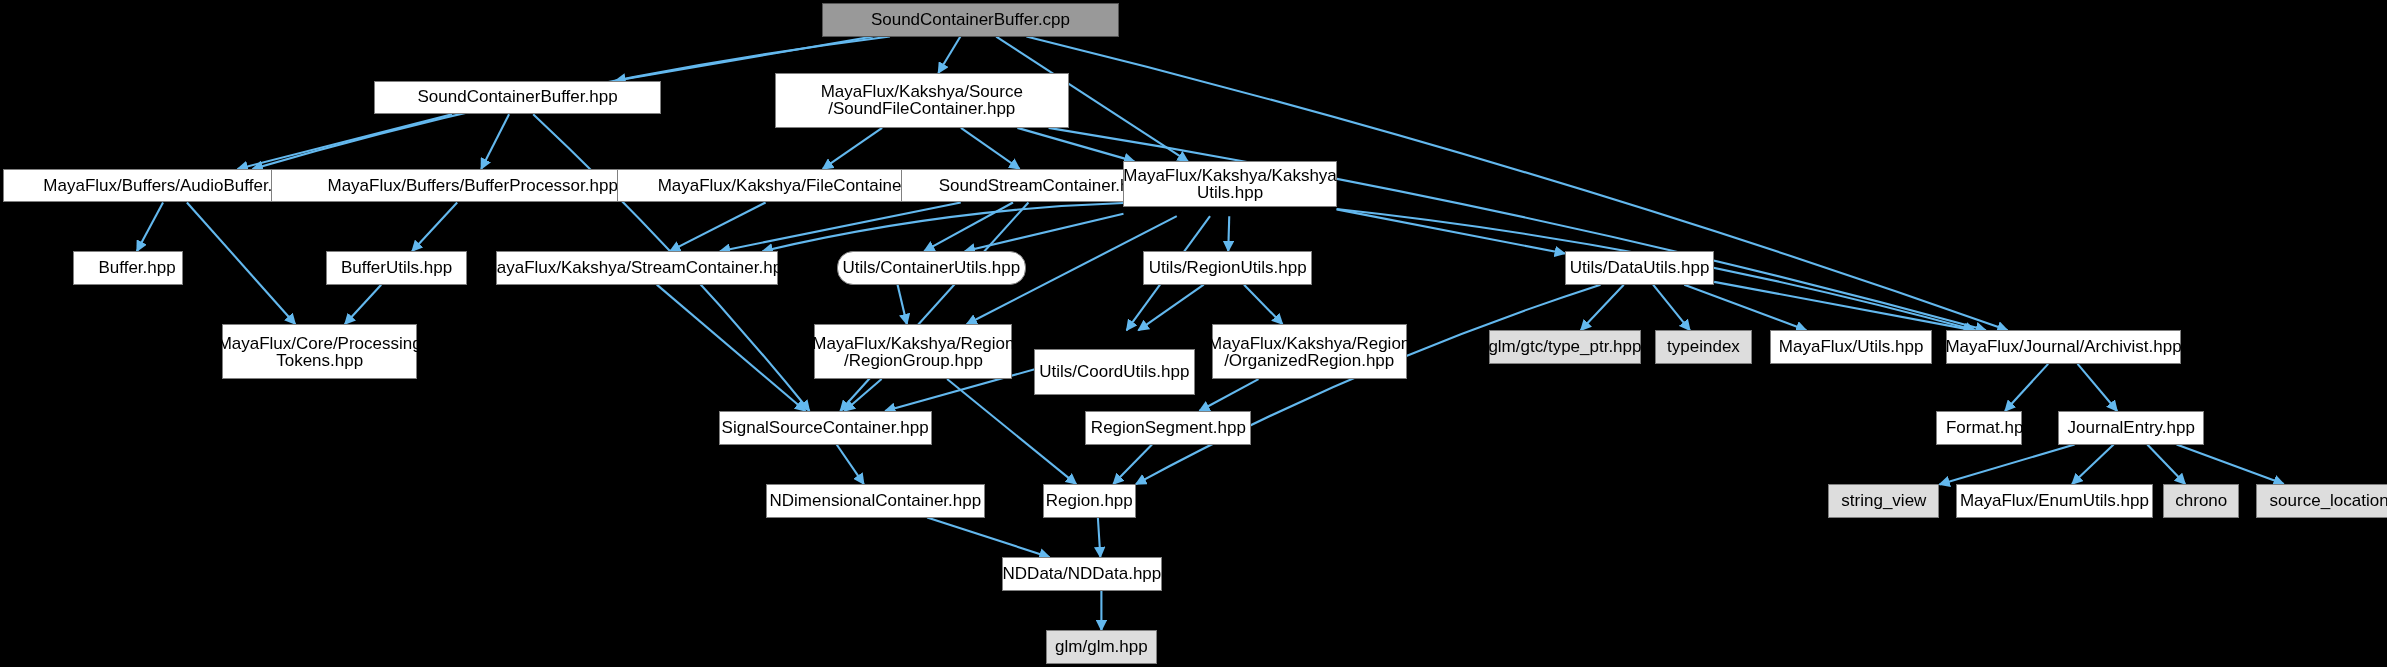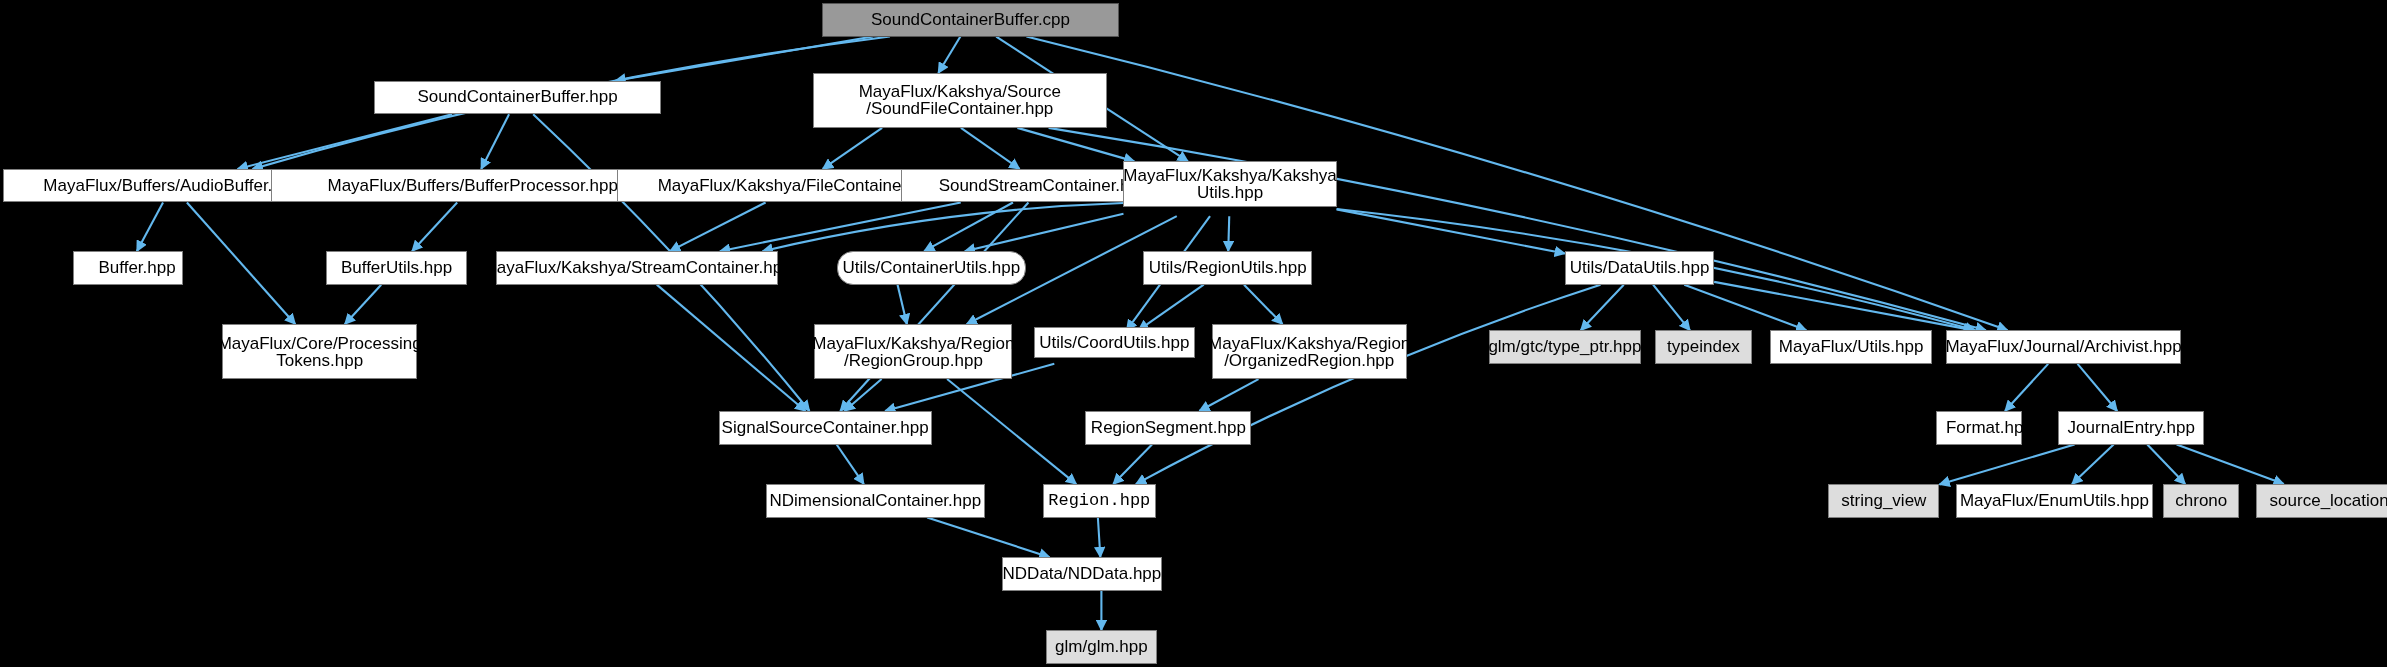--- a/index.html
+++ b/index.html
@@ -101,51 +101,51 @@
       <path d="M 2113.632300967262 444.51785714285717 Q 2092.8113839285716 464.3080357142857 2071.990466889881 484.0982142857143" fill="none" stroke="#63b8ee" stroke-width="2.1" marker-end="url(#arrow)"></path>
       <path d="M 2147.297805059524 444.51785714285717 Q 2166.263392857143 464.3080357142857 2185.228980654762 484.0982142857143" fill="none" stroke="#63b8ee" stroke-width="2.1" marker-end="url(#arrow)"></path>
       <path d="M 2176.602492559524 444.51785714285717 Q 2230.200892857143 464.3080357142857 2283.799293154762 484.0982142857143" fill="none" stroke="#63b8ee" stroke-width="2.1" marker-end="url(#arrow)"></path>
       <path d="M 927.1413225446429 517.5892857142857 Q 988.3671875 537.3794642857142 1049.593052455357 557.1696428571429" fill="none" stroke="#63b8ee" stroke-width="2.1" marker-end="url(#arrow)"></path>
       <path d="M 1097.8791852678573 517.5892857142857 Q 1099.1160714285716 537.3794642857142 1100.3529575892856 557.1696428571429" fill="none" stroke="#63b8ee" stroke-width="2.1" marker-end="url(#arrow)"></path>
       <path d="M 1101.3995535714284 590.6607142857142 Q 1101.3995535714284 610.4508928571429 1101.3995535714287 630.2410714285714" fill="none" stroke="#63b8ee" stroke-width="2.1" marker-end="url(#arrow)"></path>
     </svg>
   <div id="node-layer">
       <div class="node root" style="left: 822.054px; top: 3.04464px; width: 296.853px; height: 33.4911px;"><span>SoundContainerBuffer.cpp</span></div>
       <div class="node white" style="left: 374.491px; top: 80.683px; width: 286.196px; height: 33.4911px;"><span>SoundContainerBuffer.hpp</span></div>
-      <div class="node white twoline" style="left: 774.862px; top: 73.0714px; width: 293.808px; height: 54.8036px; margin-left: 38px;"><span>MayaFlux/Kakshya/Source
+      <div class="node white twoline" style="left: 774.862px; top: 73.0714px; width: 293.808px; height: 54.8036px;"><span>MayaFlux/Kakshya/Source
 /SoundFileContainer.hpp</span></div>
       <div class="node white" style="left: 3.04464px; top: 168.978px; width: 337.955px; height: 33.4911px;"><span>MayaFlux/Buffers/AudioBuffer.hpp</span></div>
       <div class="node white" style="left: 270.973px; top: 168.978px; width: 403.415px; height: 33.4911px;"><span>MayaFlux/Buffers/BufferProcessor.hpp</span></div>
       <div class="node white" style="left: 616.54px; top: 168.978px; width: 363.835px; height: 33.4911px;"><span>MayaFlux/Kakshya/FileContainer.hpp</span></div>
       <div class="node white" style="left: 901.214px; top: 168.978px; width: 284.674px; height: 33.4911px;"><span>SoundStreamContainer.hpp</span></div>
       <div class="node white twoline" style="left: 1123.47px; top: 161.366px; width: 213.125px; height: 46px;"><span>MayaFlux/Kakshya/Kakshya
 Utils.hpp</span></div>
       <div class="node white" style="left: 73.0714px; top: 251.183px; width: 109.607px; height: 33.4911px; justify-content: flex-end;"><span>Buffer.hpp</span></div>
       <div class="node white" style="left: 325.777px; top: 251.183px; width: 141.576px; height: 33.4911px;"><span>BufferUtils.hpp</span></div>
       <div class="node white" style="left: 496.277px; top: 251.183px; width: 281.629px; height: 33.4911px;"><span>MayaFlux/Kakshya/StreamContainer.hpp</span></div>
       <div class="node white" style="left: 837px; top: 251.183px; width: 188.768px; height: 33.4911px; border-radius: 16px;"><span>Utils/ContainerUtils.hpp</span></div>
       <div class="node white" style="left: 1143.26px; top: 251.183px; width: 168.978px; height: 33.4911px;"><span>Utils/RegionUtils.hpp</span></div>
       <div class="node white" style="left: 1564.95px; top: 251.183px; width: 149.188px; height: 33.4911px;"><span>Utils/DataUtils.hpp</span></div>
       <div class="node white twoline" style="left: 222.259px; top: 324.254px; width: 194.857px; height: 54.8036px;"><span>MayaFlux/Core/Processing
 Tokens.hpp</span></div>
       <div class="node white twoline" style="left: 814.442px; top: 324.254px; width: 197.902px; height: 54.8036px;"><span>MayaFlux/Kakshya/Region
 /RegionGroup.hpp</span></div>
-      <div class="node white" style="left: 1033.66px; top: 327px; width: 161.366px; height: 31px;"><span>Utils/CoordUtils.hpp</span></div>
+      <div class="node white" style="left: 1033.66px; top: 349px; width: 161.366px; height: 46px;"><span>Utils/CoordUtils.hpp</span></div>
       <div class="node white twoline" style="left: 1211.77px; top: 324.254px; width: 194.857px; height: 54.8036px;"><span>MayaFlux/Kakshya/Region
 /OrganizedRegion.hpp</span></div>
       <div class="node grey" style="left: 1488.83px; top: 330.344px; width: 152.232px; height: 33.4911px;"><span>glm/gtc/type_ptr.hpp</span></div>
       <div class="node grey" style="left: 1654.76px; top: 330.344px; width: 97.4286px; height: 33.4911px;"><span>typeindex</span></div>
       <div class="node white" style="left: 1770.46px; top: 330.344px; width: 161.366px; height: 33.4911px;"><span>MayaFlux/Utils.hpp</span></div>
       <div class="node white" style="left: 1945.53px; top: 330.344px; width: 235.96px; height: 33.4911px;"><span>MayaFlux/Journal/Archivist.hpp</span></div>
       <div class="node white" style="left: 718.536px; top: 411.027px; width: 213.125px; height: 33.4911px;"><span>SignalSourceContainer.hpp</span></div>
       <div class="node white" style="left: 1085.42px; top: 411.027px; width: 165.933px; height: 33.4911px;"><span>RegionSegment.hpp</span></div>
       <div class="node white" style="left: 1936.39px; top: 411.027px; width: 86px; height: 33.4911px; padding-left: 26px;"><span>Format.hpp</span></div>
       <div class="node white" style="left: 2058.18px; top: 411.027px; width: 146.143px; height: 33.4911px;"><span>JournalEntry.hpp</span></div>
       <div class="node white" style="left: 765.728px; top: 484.098px; width: 219.214px; height: 33.4911px;"><span>NDimensionalContainer.hpp</span></div>
-      <div class="node white" style="left: 1042.79px; top: 484.098px; width: 113px; height: 33.4911px; font-family: Liberation Mono, monospace;"><span>Region.hpp</span></div>
+      <div class="node white" style="left: 1042.79px; top: 484.098px; width: 93px; height: 33.4911px;"><span>Region.hpp</span></div>
       <div class="node grey" style="left: 1828.31px; top: 484.098px; width: 111.129px; height: 33.4911px;"><span>string_view</span></div>
       <div class="node white" style="left: 1956.18px; top: 484.098px; width: 196.379px; height: 33.4911px;"><span>MayaFlux/EnumUtils.hpp</span></div>
       <div class="node grey" style="left: 2163.22px; top: 484.098px; width: 76.1161px; height: 33.4911px;"><span>chrono</span></div>
       <div class="node grey" style="left: 2256.08px; top: 484.098px; width: 146.143px; height: 33.4911px;"><span>source_location</span></div>
       <div class="node white" style="left: 1002px; top: 557.17px; width: 159.844px; height: 33.4911px;"><span>NDData/NDData.hpp</span></div>
       <div class="node grey" style="left: 1045.83px; top: 630.241px; width: 111.129px; height: 33.4911px;"><span>glm/glm.hpp</span></div>
     </div>
 </div>
 
 </body></html>

